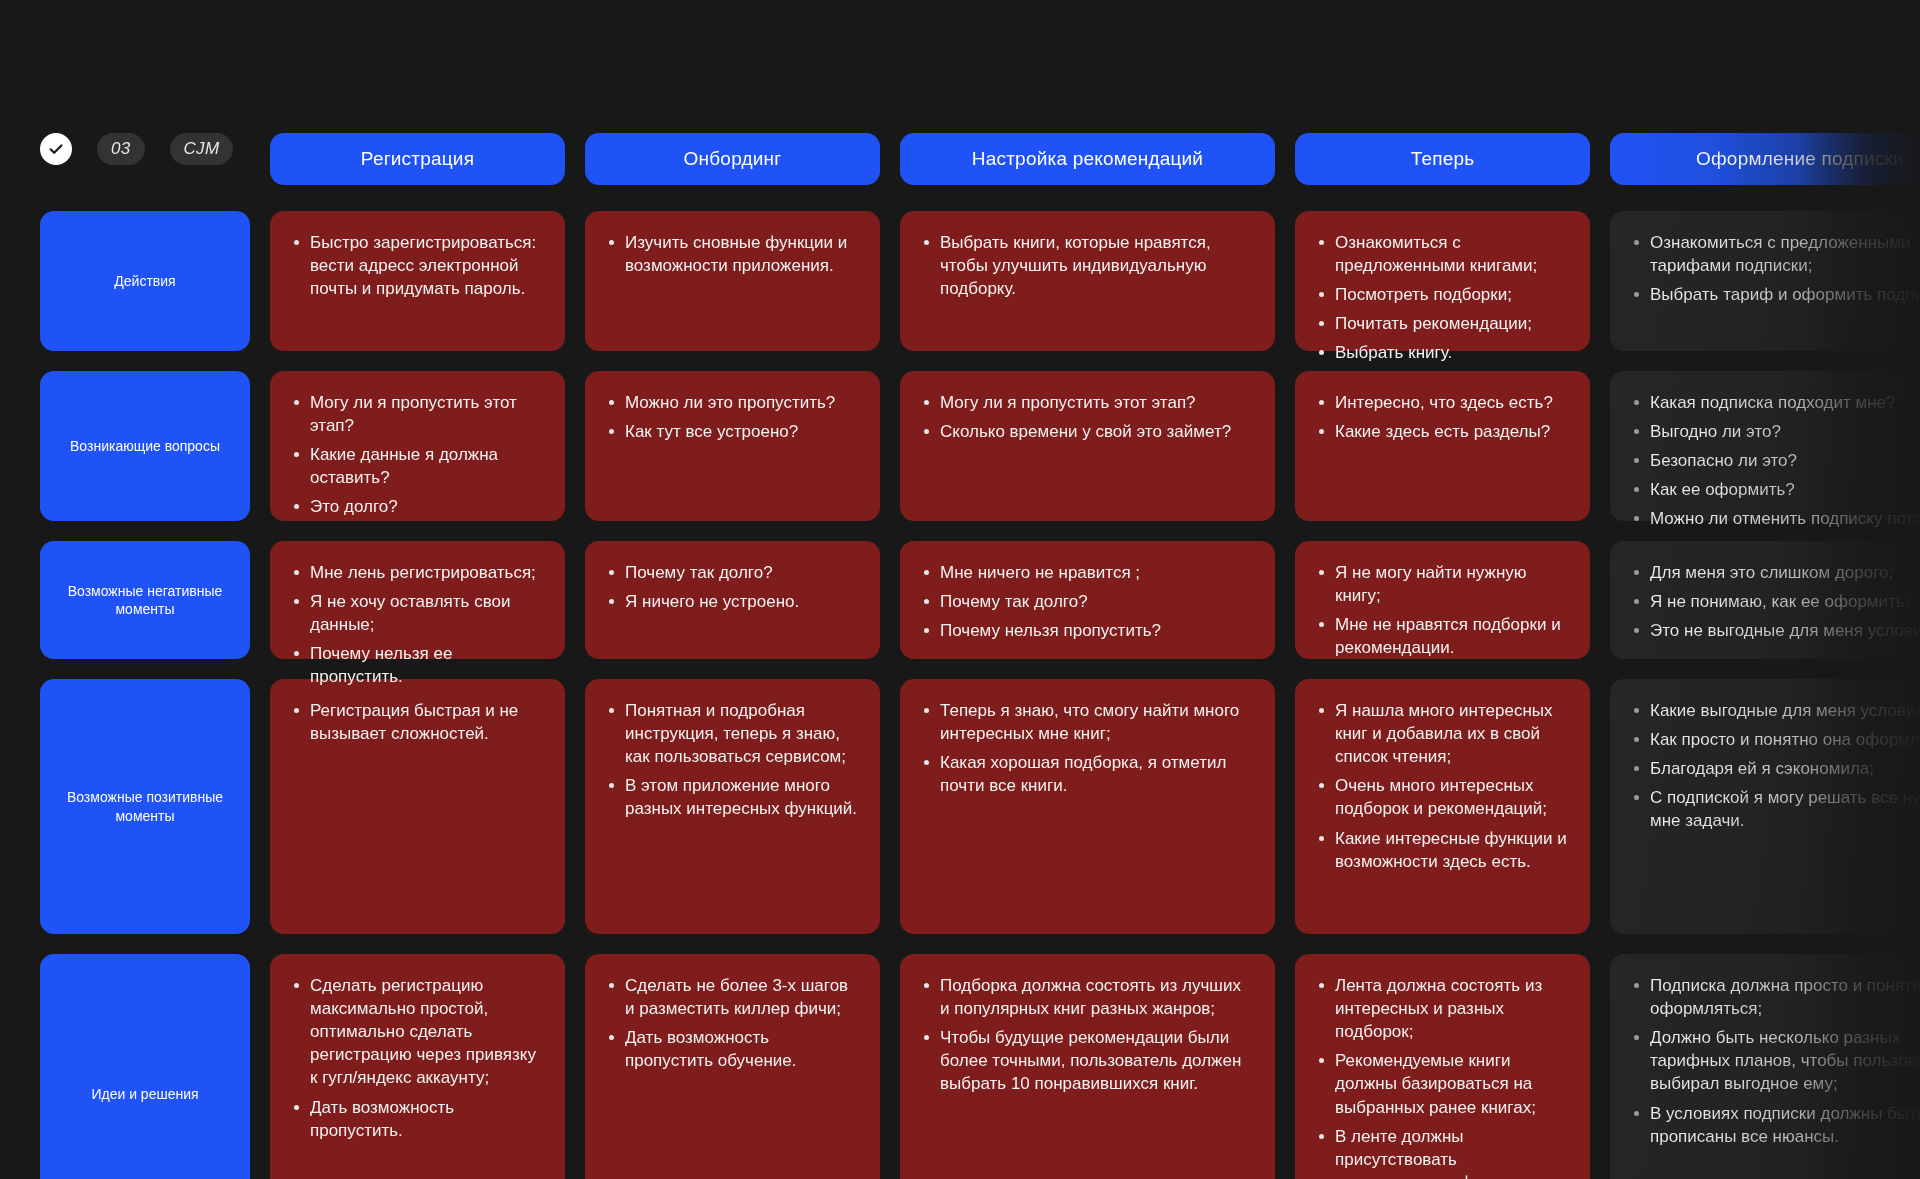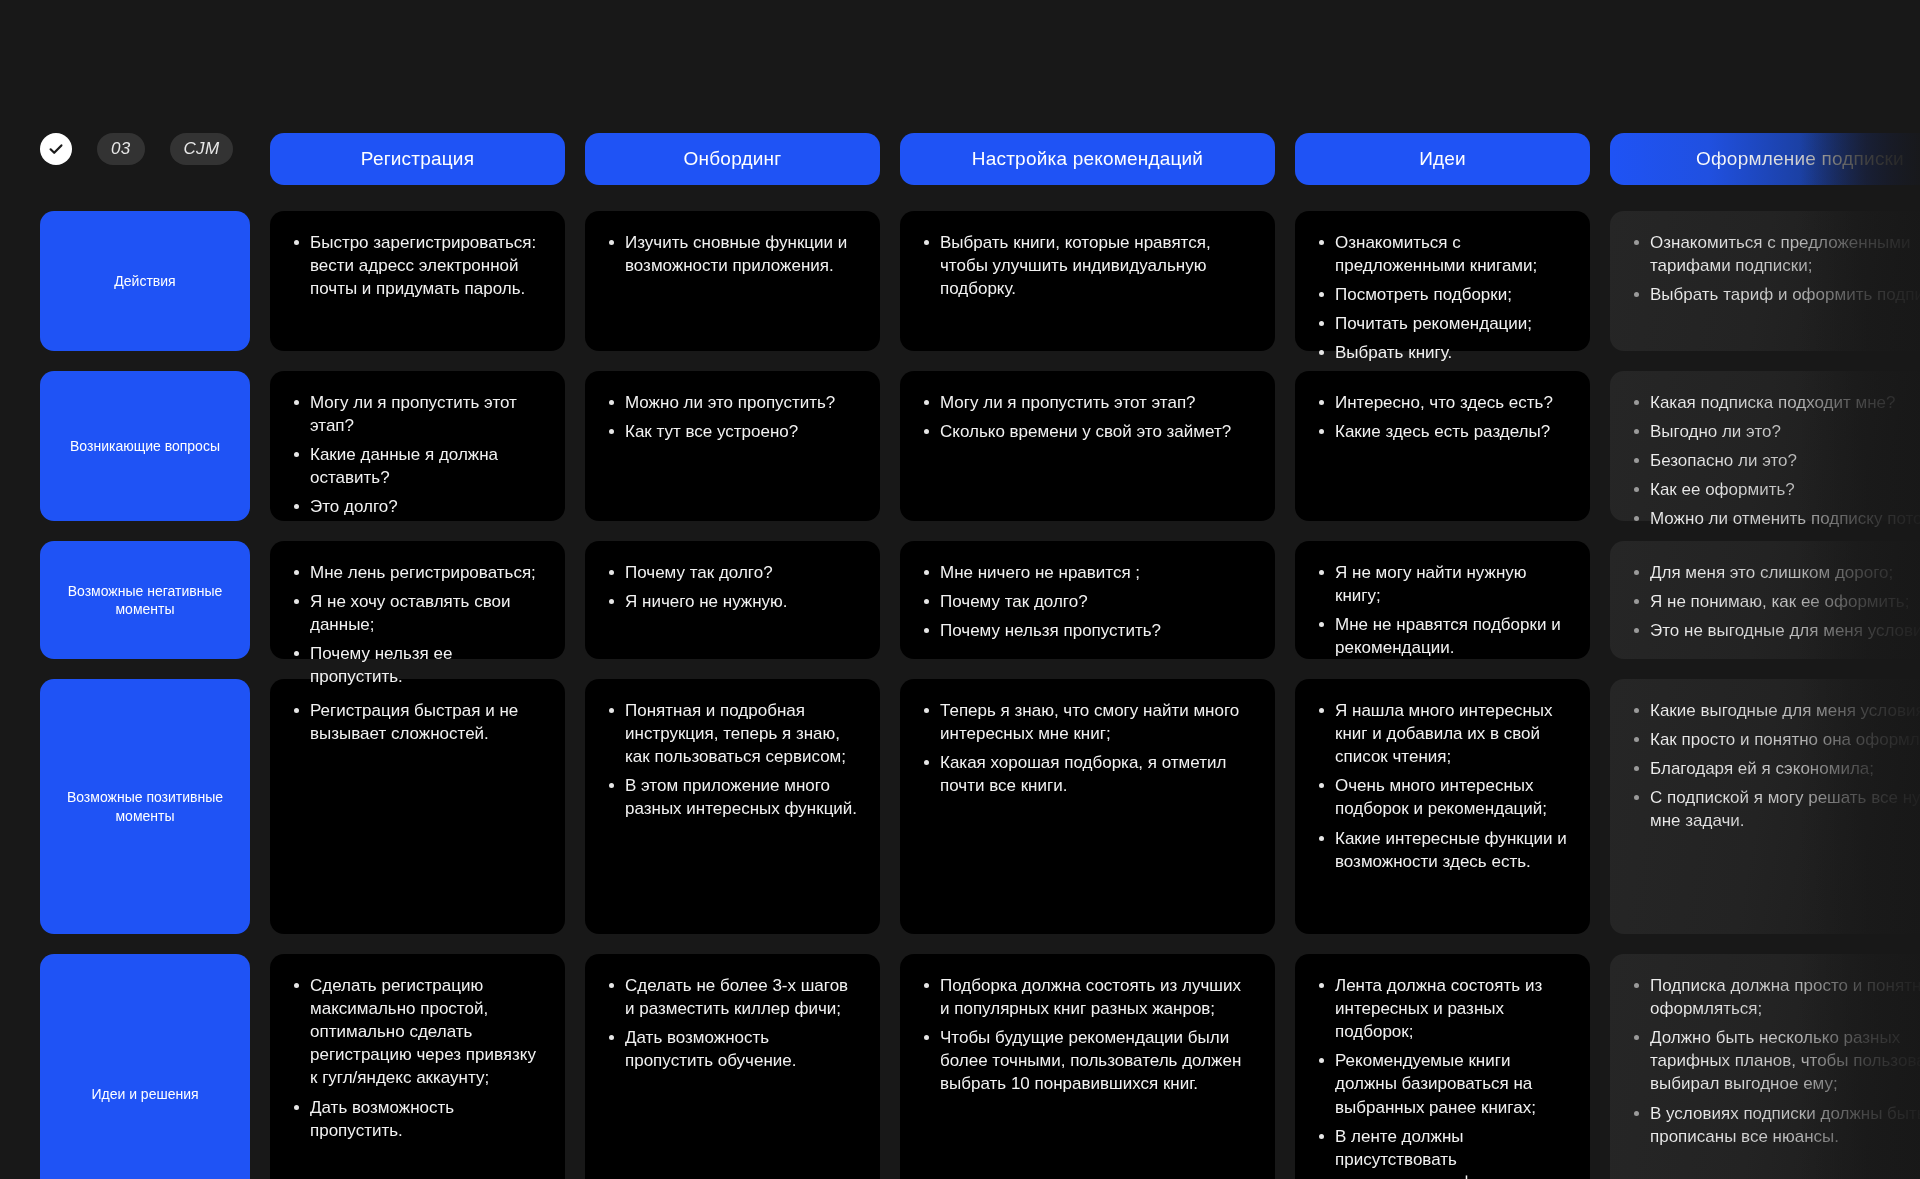--- a/index.html
+++ b/index.html
@@ -89,21 +89,21 @@
     background: #1f53f5;
     color: #ffffff;
     display: flex; align-items: center; justify-content: center;
     text-align: center;
     font-size: 14px;
     line-height: 1.3;
     padding: 8px;
   }
 
   .cell-body {
-    background: #000000;
+    background: #7f1d1d;
     padding: 20px 22px 20px 20px;
     color: #f2f2f2;
     font-size: 17px;
     line-height: 1.36;
   }
   .cell-body.faded {
     background: linear-gradient(100deg, #262626 0%, #232323 40%, #1d1d1d 72%, #181818 100%);
     position: relative;
   }
   .cell-body.faded ul li {
@@ -169,21 +169,21 @@
       <div class="cell-head c1">
           <span class="head-text">Регистрация</span>
         </div>
       <div class="cell-head c2">
           <span class="head-text">Онбординг</span>
         </div>
       <div class="cell-head c3">
           <span class="head-text">Настройка рекомендаций</span>
         </div>
       <div class="cell-head c4">
-          <span class="head-text">Идеи</span>
+          <span class="head-text">Теперь</span>
         </div>
       <div class="cell-head c5 faded">
           <span class="head-text">Оформление подписки</span>
         </div>
     </div>
 
     <div class="row h1">
       <div class="cell-label">Действия</div>
       <div class="cell-body c1">
           <ul>
@@ -259,21 +259,21 @@
       <div class="cell-body c1">
           <ul>
             <li>Мне лень регистрироваться;</li>
             <li>Я не хочу оставлять свои данные;</li>
             <li>Почему нельзя ее пропустить.</li>
           </ul>
         </div>
       <div class="cell-body c2">
           <ul>
             <li>Почему так долго?</li>
-            <li>Я ничего не нужную.</li>
+            <li>Я ничего не устроено.</li>
           </ul>
         </div>
       <div class="cell-body c3">
           <ul>
             <li>Мне ничего не нравится ;</li>
             <li>Почему так долго?</li>
             <li>Почему нельзя пропустить?</li>
           </ul>
         </div>
       <div class="cell-body c4">

